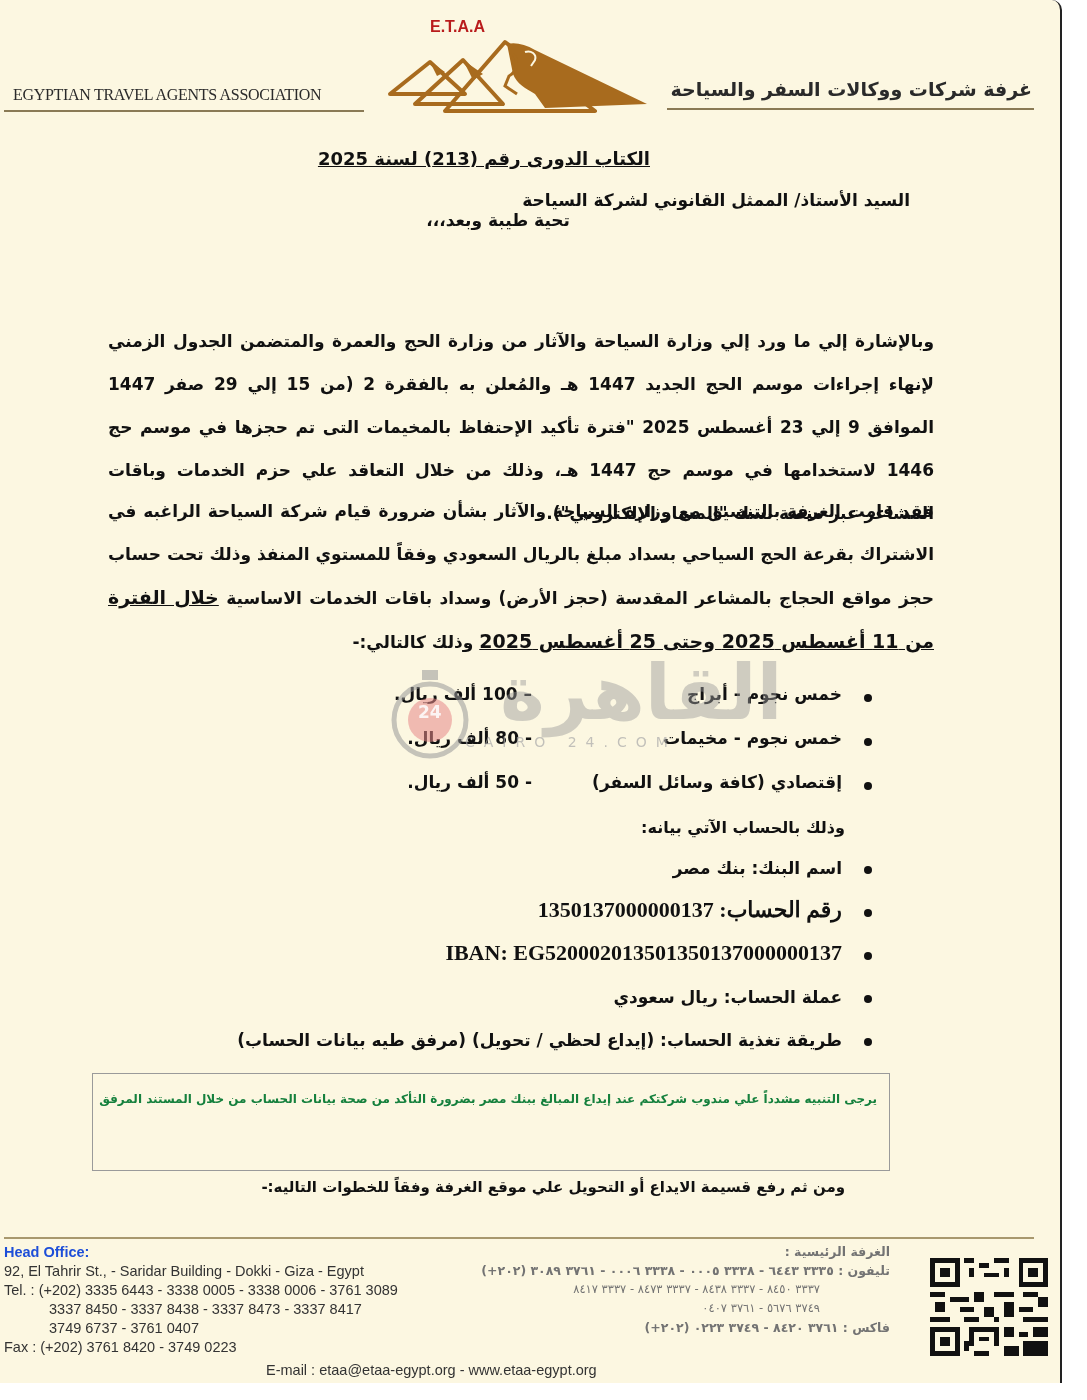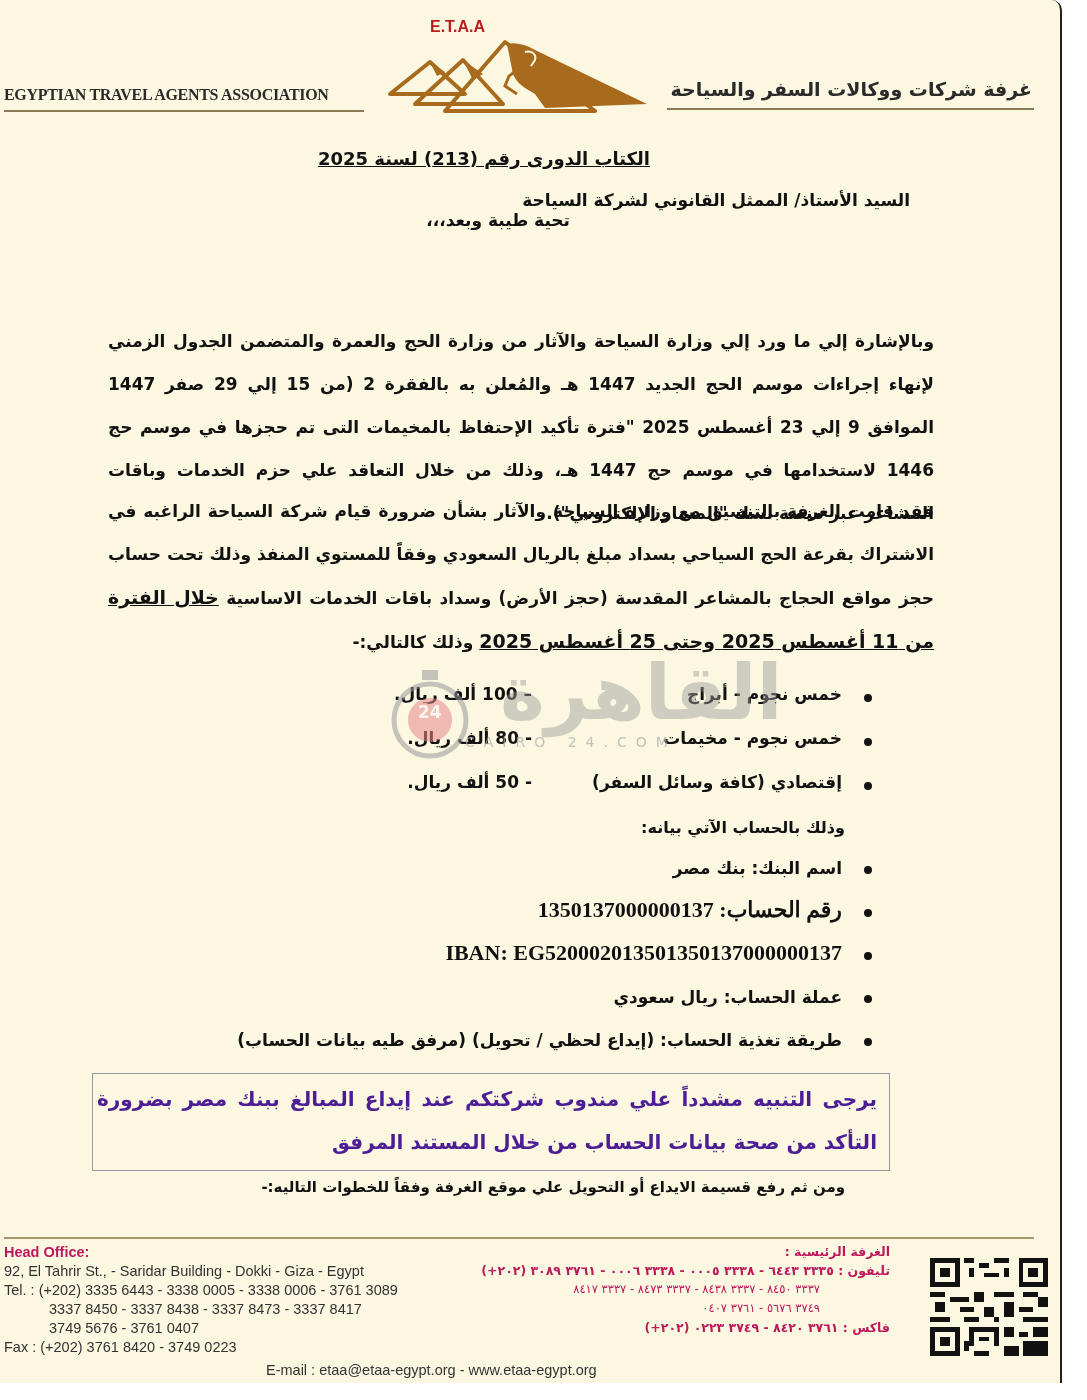--- a/index.html
+++ b/index.html
@@ -5,22 +5,22 @@
   html, body { margin:0; padding:0; }
   body {
     width:1087px; height:1400px; background:#ffffff; position:relative; overflow:hidden;
     font-family:"DejaVu Sans", sans-serif; color:#111;
   }
   .page {
     position:absolute; left:0; top:0; width:1060px; height:1383px;
     background:#fcf7e1; border-right:2px solid #222; border-radius:0 10px 0 0;
   }
   .hdr-en {
-    position:absolute; left:4px; top:86px; font-family:"Liberation Serif", serif;
-    font-weight:bold; font-size:16px; letter-spacing:-0.3px; color:#2a2a2a;
+    position:absolute; left:13px; top:86px; font-family:"Liberation Serif", serif;
+    font-weight:normal; font-size:16px; letter-spacing:-0.3px; color:#2a2a2a;
   }
   .hdr-line-l { position:absolute; left:4px; top:110px; width:360px; height:2px; background:#8a7a55; }
   .hdr-ar {
     position:absolute; right:28px; top:78px; direction:rtl; font-weight:bold; font-size:19px; color:#2a2a2a;
   }
   .hdr-line-r { position:absolute; left:667px; top:108px; width:367px; height:2px; background:#8a7a55; }
   .logo { position:absolute; left:385px; top:14px; width:270px; height:100px; }
   .logo-text {
     position:absolute; left:430px; top:18px; font-family:Liberation Sans, sans-serif;
     font-weight:bold; font-size:16px; color:#b91c1c;
@@ -48,37 +48,37 @@
   .acct { position:absolute; right:218px; top:852px; direction:rtl; }
   .acct-row { position:relative; height:43px; font-weight:bold; font-size:17px; white-space:nowrap; }
   .acct-row .b-label { top:6px; }
   .acct-row.big { font-family:"Liberation Serif", serif; font-size:22px; }
   .acct-row.big .b-label { top:2px; }
   .notice {
     position:absolute; left:92px; top:1073px; width:796px; height:96px;
     border:1.5px solid #9a9a9a; direction:rtl;
   }
   .notice-text {
-    position:absolute; right:12px; top:4px; width:780px; color:#4c1d95;
-    font-weight:bold; font-size:20px; line-height:43px; text-align:justify; text-align-last:right;
+    position:absolute; right:12px; top:4px; width:780px; color:#15803d;
+    font-weight:bold; font-size:12px; line-height:43px; text-align:justify; text-align-last:right;
   }
   .after { right:215px; top:1178px; font-size:15px; }
   .foot-line { position:absolute; left:4px; top:1237px; width:1030px; height:2px; background:#a8986e; }
   .foot-en {
     position:absolute; left:4px; top:1243px; font-family:"Liberation Sans", sans-serif;
     font-size:14.5px; line-height:19px; color:#333;
   }
   .foot-en .ind { padding-left:45px; }
-  .foot-en b { color:#be185d; }
+  .foot-en b { color:#1d4ed8; }
   .foot-email {
     position:absolute; left:266px; top:1362px; font-family:"Liberation Sans", sans-serif; font-size:14.5px; color:#333;
   }
   .foot-ar {
     position:absolute; right:170px; top:1242px; direction:rtl; text-align:right;
-    font-size:12.5px; line-height:19px; color:#be185d; font-weight:bold;
+    font-size:12.5px; line-height:19px; color:#737373; font-weight:bold;
   }
   .foot-ar .ind { padding-right:70px; font-weight:normal; font-size:11.5px; }
   .qr { position:absolute; left:930px; top:1257px; width:118px; height:100px; }
   .wm { position:absolute; left:390px; top:650px; width:320px; height:130px; opacity:0.55; pointer-events:none; }
   .wm-text {
     position:absolute; left:500px; top:648px; font-size:76px; color:#9a9a9a; opacity:0.45; direction:rtl;
     font-weight:bold; pointer-events:none;
   }
   .wm-sub {
     position:absolute; left:465px; top:734px; font-size:14px; letter-spacing:9px; color:#aaa; opacity:0.7;
@@ -167,21 +167,21 @@
   </div>
 
   <div class="rtl after">ومن ثم رفع قسيمة الايداع أو التحويل علي موقع الغرفة وفقاً للخطوات التاليه:-</div>
 
   <div class="foot-line"></div>
   <div class="foot-en">
     <div><b>Head Office:</b></div>
     <div>92, El Tahrir St., - Saridar Building - Dokki - Giza - Egypt</div>
     <div>Tel. : (+202) 3335 6443 - 3338 0005 - 3338 0006 - 3761 3089</div>
     <div class="ind">3337 8450 - 3337 8438 - 3337 8473 - 3337 8417</div>
-    <div class="ind">3749 5676 - 3761 0407</div>
+    <div class="ind">3749 6737 - 3761 0407</div>
     <div>Fax : (+202) 3761 8420 - 3749 0223</div>
   </div>
   <div class="foot-email">E-mail : etaa@etaa-egypt.org - www.etaa-egypt.org</div>
 
   <div class="foot-ar">
     <div>الغرفة الرئيسية :</div>
     <div>تليفون : ٣٣٣٥ ٦٤٤٣ - ٣٣٣٨ ٠٠٠٥ - ٣٣٣٨ ٠٠٠٦ - ٣٧٦١ ٣٠٨٩ (٢٠٢+)</div>
     <div class="ind">٣٣٣٧ ٨٤٥٠ - ٣٣٣٧ ٨٤٣٨ - ٣٣٣٧ ٨٤٧٣ - ٣٣٣٧ ٨٤١٧</div>
     <div class="ind">٣٧٤٩ ٥٦٧٦ - ٣٧٦١ ٠٤٠٧</div>
     <div>فاكس : ٣٧٦١ ٨٤٢٠ - ٣٧٤٩ ٠٢٢٣ (٢٠٢+)</div>

